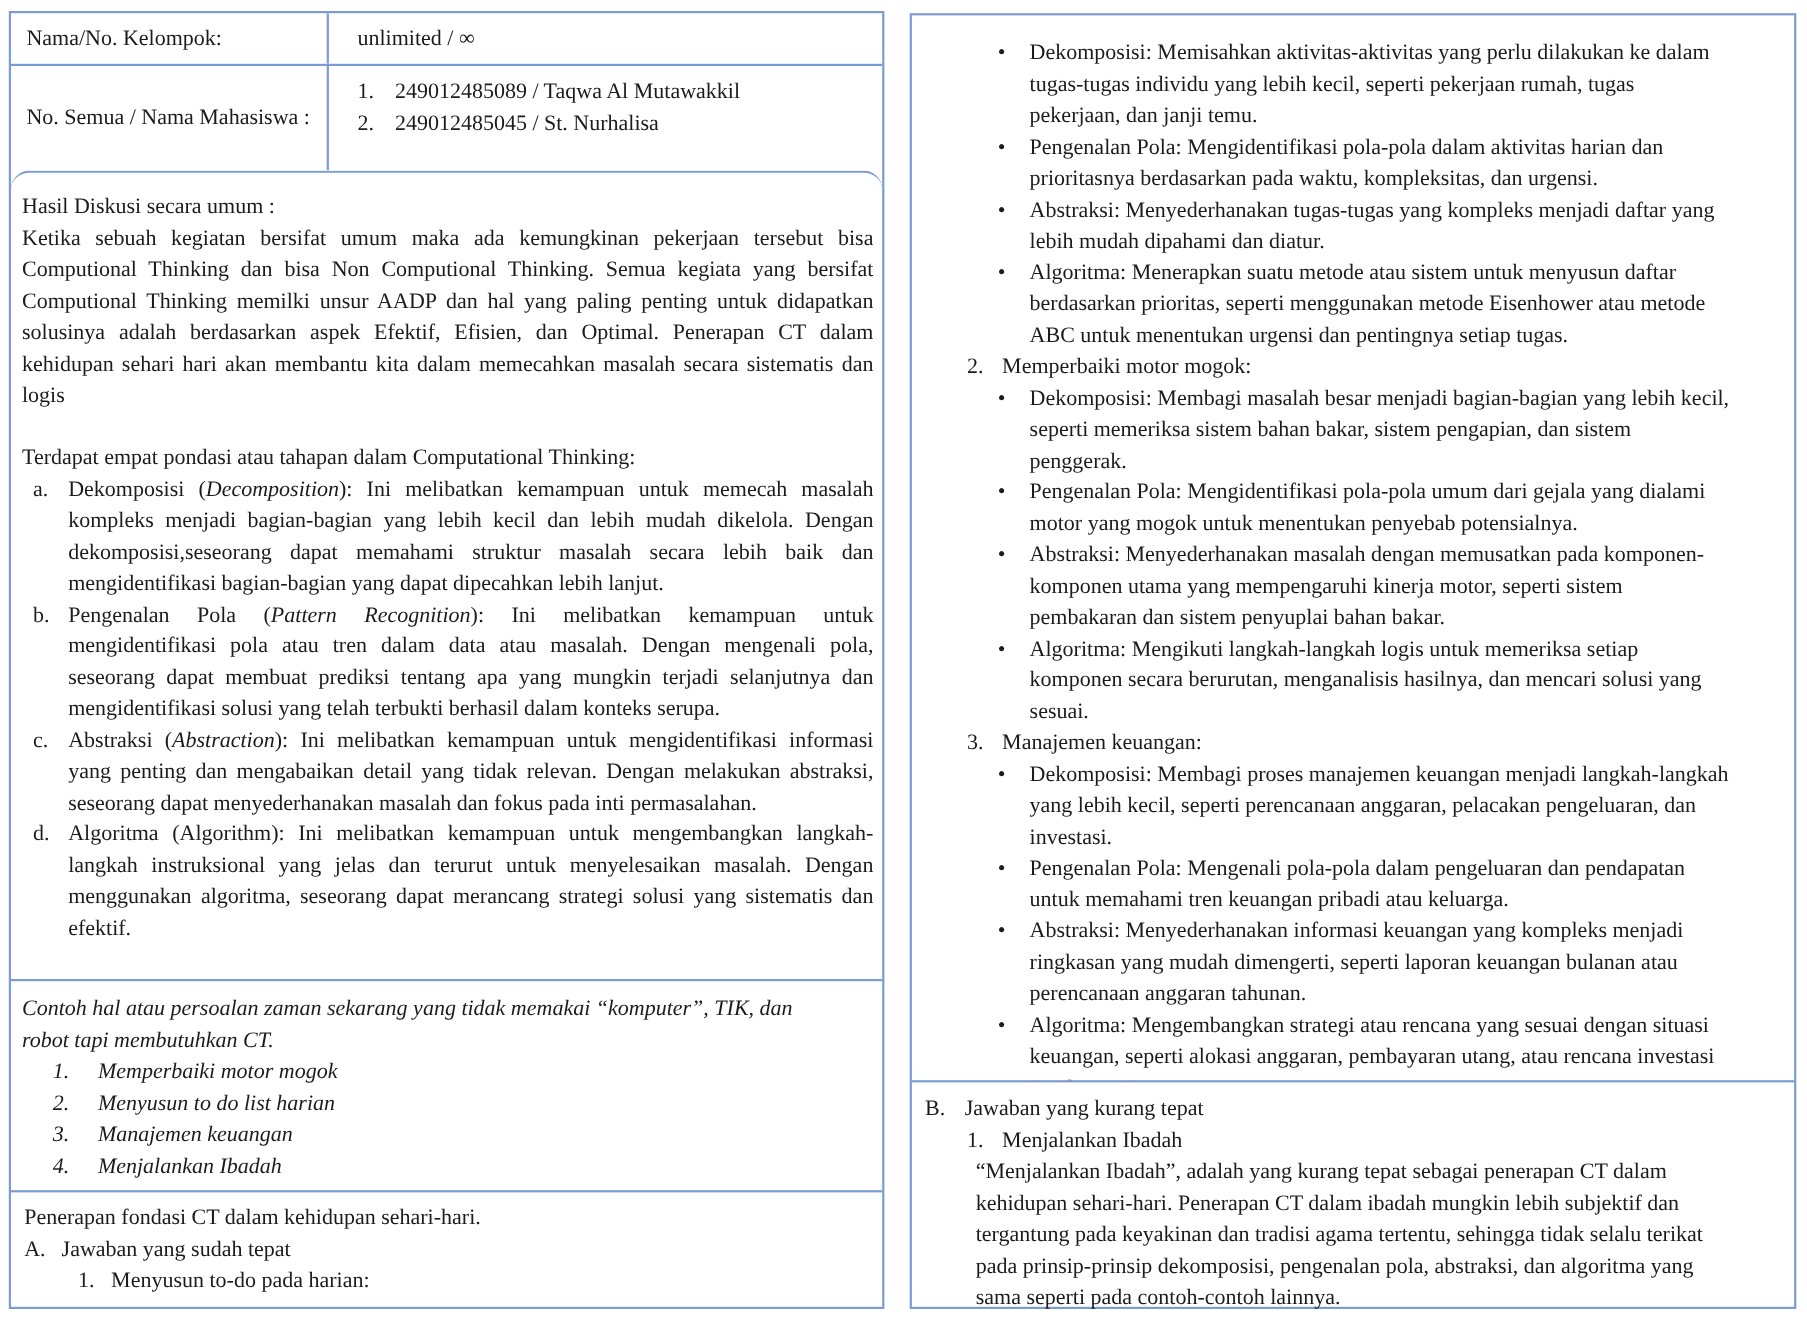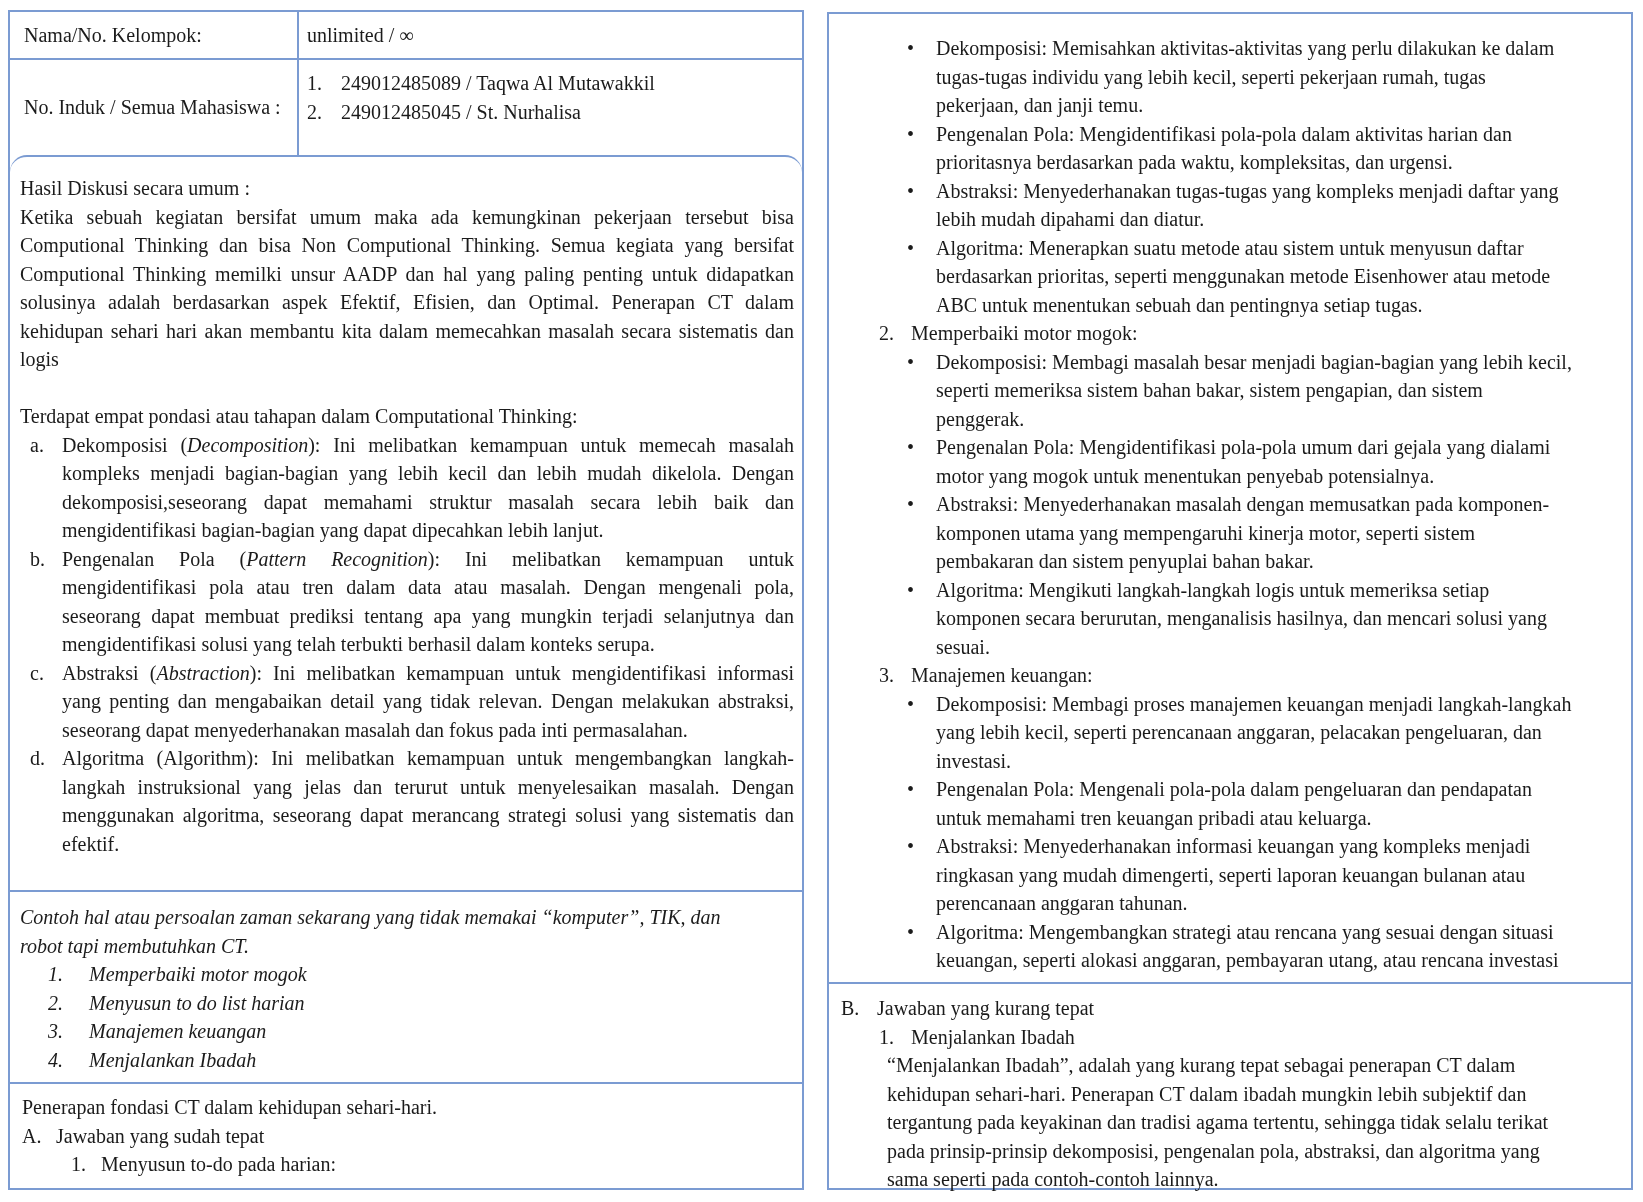--- a/index.html
+++ b/index.html
@@ -9,21 +9,21 @@
   .panel{position:absolute;border:2px solid #7b9bd2;box-sizing:border-box;background:#fff;}
   .panel-left{left:8px;top:10px;width:796px;height:1180px;}
   .panel-right{left:827px;top:12px;width:806px;height:1178px;}
   .row{box-sizing:border-box;overflow:hidden;}
   .row + .row{border-top:2px solid #7b9bd2;}
 
   
   .trow{display:flex;}
   .cell{box-sizing:border-box;}
   .cell-label{width:289px;border-right:2px solid #7b9bd2;display:flex;align-items:center;padding-left:14px;}
-  .cell-value{flex:1;display:flex;align-items:center;padding-left:8px;}
+  .cell-value{flex:1;display:flex;align-items:center;padding-left:26px;}
   #info-r1{height:46px;}
   #info-r2{height:97px;}
   #info-r2 .cell-value{display:block;padding-top:9px;}
   .numline{display:flex;}
   .numline .num{width:34px;flex:none;}
 
   
   #box-discussion{height:735px;padding:17px 8px 0 10px;border-radius:17px;}
   .just{text-align:justify;}
   .intro{margin-top:28.5px;}
@@ -74,21 +74,21 @@
         </div>
         <div class="cell cell-value">
           <span>unlimited / ∞</span>
         </div>
       </div>
     </div>
 
     <div class="row" id="info-r2">
       <div class="trow" style="height:100%">
         <div class="cell cell-label">
-          <span>No. Induk / Semua Mahasiswa :</span>
+          <span>No. Semua / Nama Mahasiswa :</span>
         </div>
         <div class="cell cell-value">
           <div class="numline">
             <span class="num">1.</span>
             <span>249012485089 / Taqwa Al Mutawakkil</span>
           </div>
           <div class="numline">
             <span class="num">2.</span>
             <span>249012485045 / St. Nurhalisa</span>
           </div>
@@ -172,21 +172,21 @@
         </div>
         <div class="rbullet">
           <span class="bglyph">•</span>
           <div class="btext preline">Abstraksi: Menyederhanakan tugas-tugas yang kompleks menjadi daftar yang
 lebih mudah dipahami dan diatur.</div>
         </div>
         <div class="rbullet">
           <span class="bglyph">•</span>
           <div class="btext preline">Algoritma: Menerapkan suatu metode atau sistem untuk menyusun daftar
 berdasarkan prioritas, seperti menggunakan metode Eisenhower atau metode
-ABC untuk menentukan sebuah dan pentingnya setiap tugas.</div>
+ABC untuk menentukan urgensi dan pentingnya setiap tugas.</div>
         </div>
       </div>
 
       <div class="rnum">
         <span class="nnum">2.</span>
         <span>Memperbaiki motor mogok:</span>
       </div>
       <div>
         <div class="rbullet">
           <span class="bglyph">•</span>

